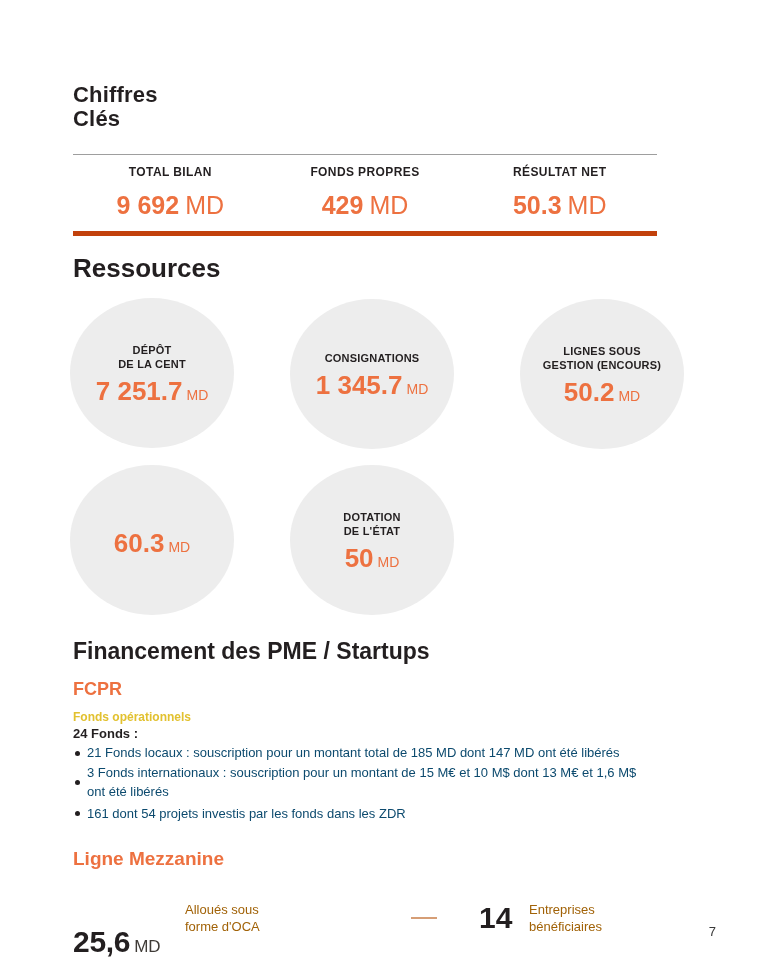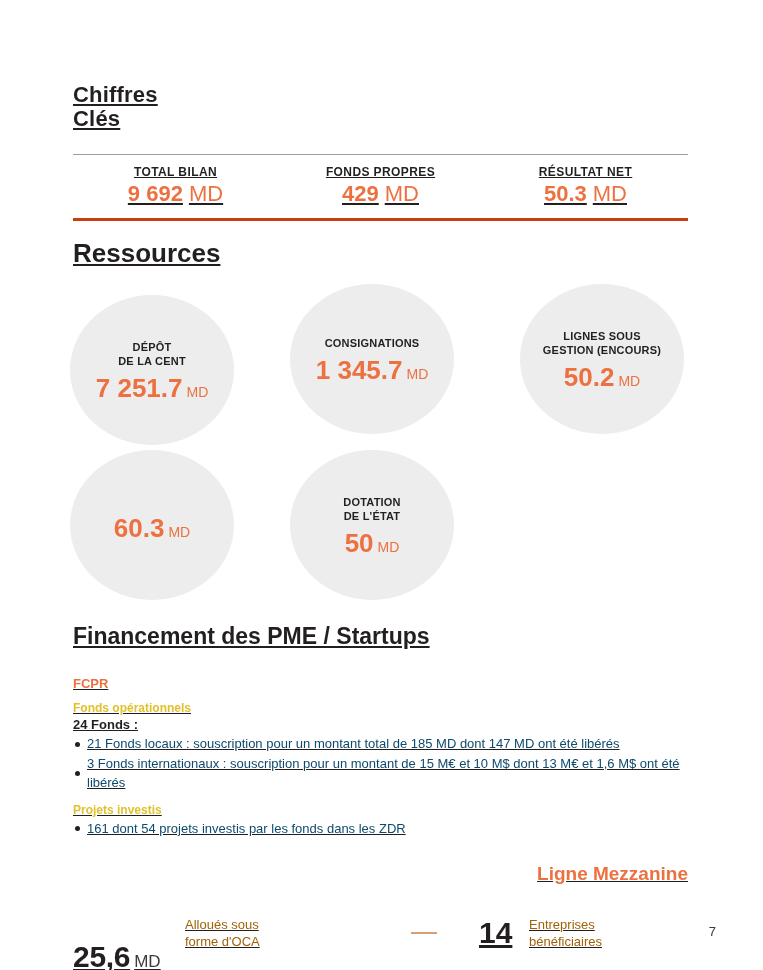--- a/index.html
+++ b/index.html
@@ -4,69 +4,69 @@
 <style>
   * { margin:0; padding:0; box-sizing:border-box; }
   html,body { background:#ffffff; }
   body {
     width:763px; height:970px;
     position:relative;
     font-family:"Liberation Sans", sans-serif;
     color:#231F20;
     overflow:hidden;
   }
-  .page { position:absolute; inset:0; padding:83px 75px 0 73px;text-decoration:underline; }
+  .page { position:absolute; inset:0; padding:83px 106px 0 73px; }
 
   
   .doc-title {
     font-size:22px; font-weight:700; line-height:1.1; letter-spacing:0.2px;
     color:#231F20;
   }
 
   
   .stats {
     margin-top:23px;
     border-top:1px solid #9e9e9e;
-    border-bottom:3px solid #c2410c;
+    border-bottom:5px solid #c2410c;
     display:flex;
     padding:10px 0 13px;
   }
   .stat { flex:1; text-align:center; }
   .stat-label { font-size:12px; font-weight:700; letter-spacing:0.4px; }
-  .stat-value { margin-top:4px; font-size:22px; font-weight:700; color:#ED7140; line-height:1; }
+  .stat-value { margin-top:14px; font-size:25px; font-weight:700; color:#ED7140; line-height:1; }
   .stat-unit { font-weight:400; margin-left:6px; }
 
   
   .section-title { font-size:26px; font-weight:700; margin-top:17px; }
   .circles { position:relative; height:322px; margin-top:9px; margin-left:-3px; }
   .circle {
     position:absolute; width:164px; height:150px; border-radius:50%;
     background:#EDEDED;
     display:flex; flex-direction:column; align-items:center; justify-content:center;
     text-align:center;
   }
-  .c1 { left:0px;   top:17px; }
+  .c1 { left:0px;   top:5px; }
   .c2 { left:220px; top:6px; }
   .c3 { left:450px; top:6px; }
   .c4 { left:0px;   top:172px; }
   .c5 { left:220px; top:172px;align-items:center; }
   .c-label { font-size:11px; font-weight:700; line-height:1.3; letter-spacing:0.2px; white-space:pre-line; }
   .c-value { margin-top:6px; font-size:26px; font-weight:700; color:#ED7140; line-height:1; }
   .c-unit  { font-size:14px; font-weight:400; margin-left:4px; }
 
   
   .fin-title  { font-size:23px; font-weight:700; margin-top:23px; }
-  .fcpr-title { color:#ED7140; font-size:13px; font-weight:700; margin-top:26px; }
+  .fcpr-title { color:#ED7140; font-size:18px; font-weight:700; margin-top:14px; }
   .sub-title  { color:#E2C12F; font-size:12px; font-weight:700; margin-top:10px; }
   .intro      { font-size:13px; font-weight:700; margin-top:2px; }
   .bullets    { margin-top:2px; }
   .bullet     { display:flex; align-items:center; font-size:13px; line-height:1.5; color:#0c4a6e; }
   .dot        { width:5px; height:5px; background:#231F20; border-radius:50%; margin:0 7px 0 2px; flex:none; }
 
-  .ligne-title { color:#ED7140; font-size:19px; font-weight:700; margin-top:25px;text-align:right; }
+  .ligne-title { color:#ED7140; font-size:19px; font-weight:700; margin-top:25px; }
   .ligne-row {
     display:grid;
     grid-template-columns:112px 226px 68px 50px auto;
     align-items:center;
     margin-top:9px;
   }
   .ligne-value { font-size:30px; font-weight:700; letter-spacing:-0.3px; line-height:1; white-space:nowrap;margin-top:48px; }
   .ligne-unit  { font-size:17px; font-weight:400; color:#3F3B37; margin-left:4px; letter-spacing:0; }
   .ligne-desc  { font-size:13px; line-height:1.35; color:#a16207; white-space:pre-line; }
   .dash        { width:26px; height:2px; background:#D69E76; }
@@ -152,21 +152,20 @@
     <div class="bullet">
       <span class="dot"></span>
       <span>21 Fonds locaux : souscription pour un montant total de 185 MD dont 147 MD ont été libérés</span>
     </div>
     <div class="bullet">
       <span class="dot"></span>
       <span>3 Fonds internationaux : souscription pour un montant de 15 M€ et 10 M$ dont 13 M€ et 1,6 M$ ont été libérés</span>
     </div>
   </div>
 
-  <div class="sub-title">Projets investis</div>
   <div class="bullets">
     <div class="bullet">
       <span class="dot"></span>
       <span>161 dont 54 projets investis par les fonds dans les ZDR</span>
     </div>
   </div>
 
   <div class="ligne-title">Ligne Mezzanine</div>
   <div class="ligne-row">
     <div class="ligne-value">

